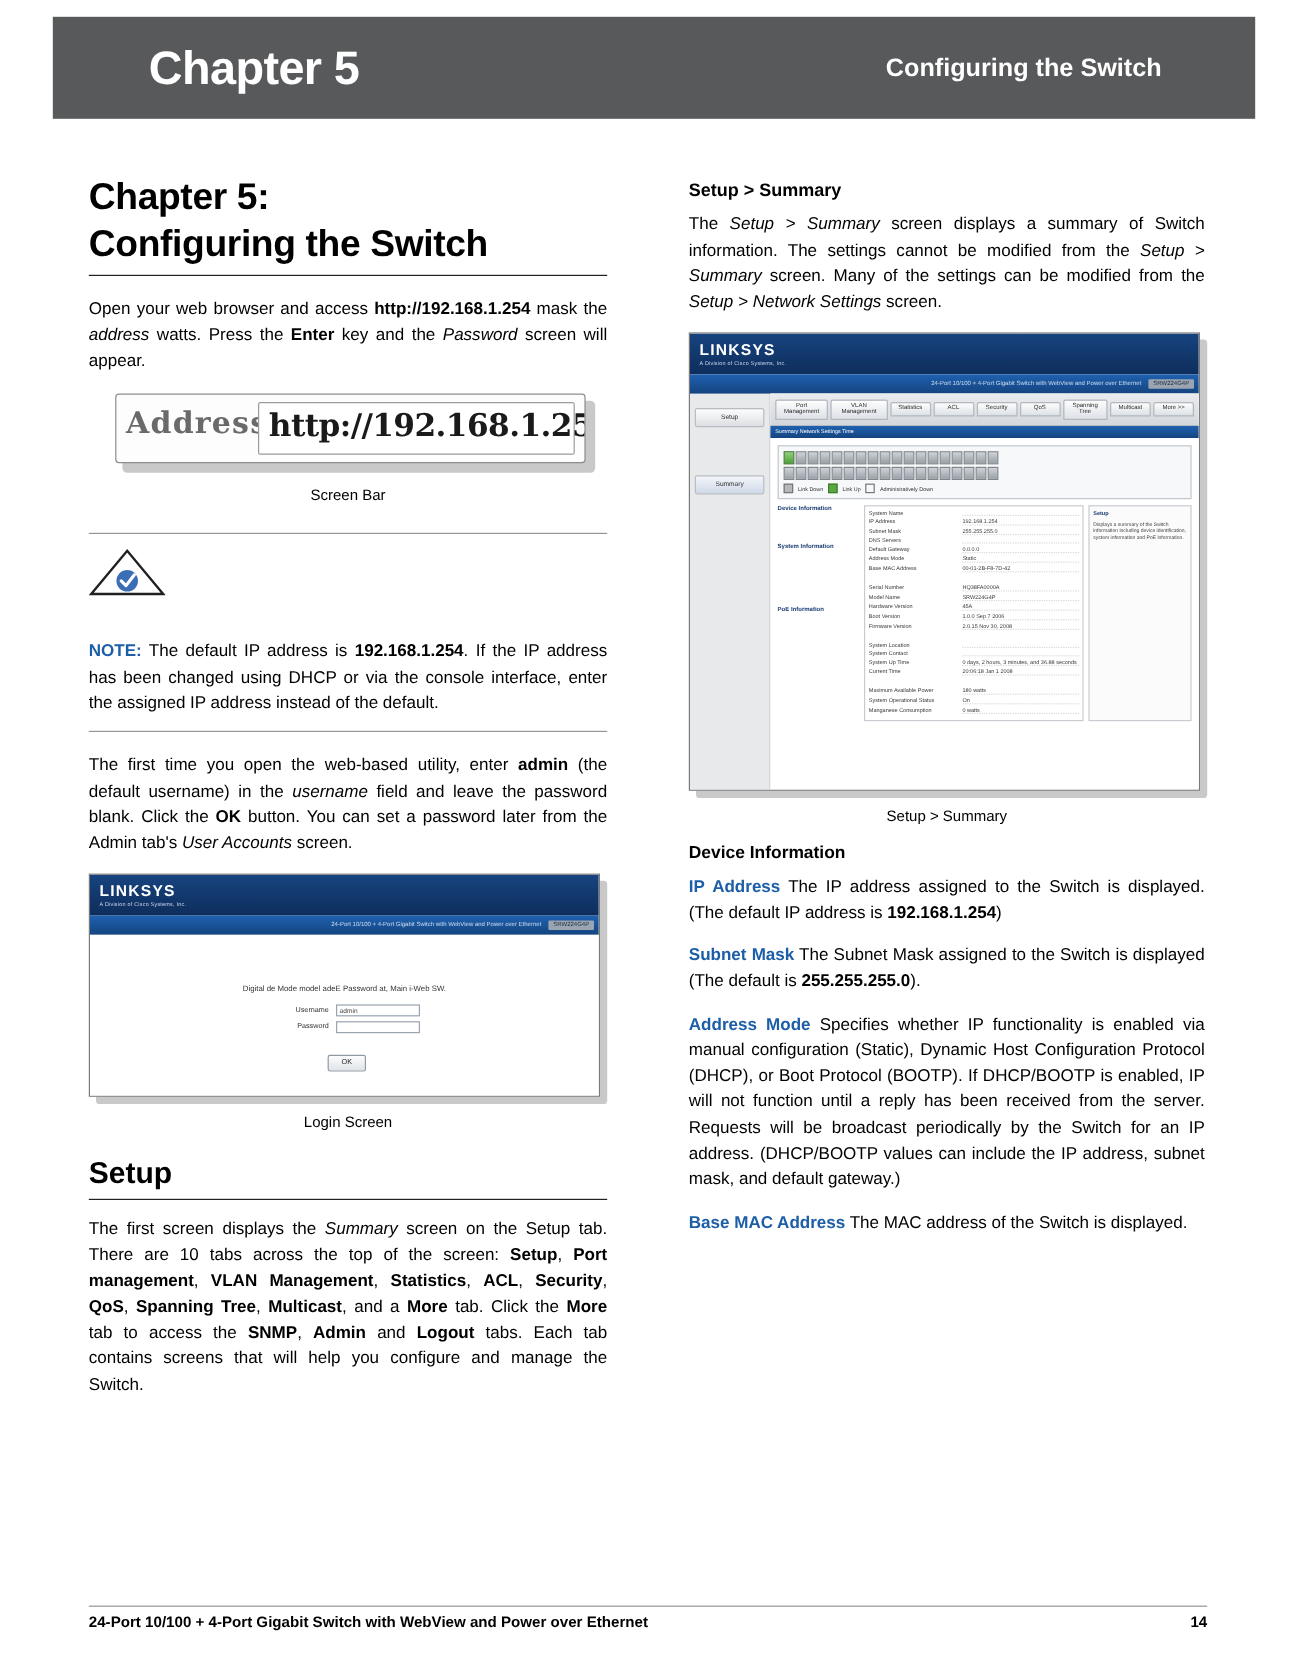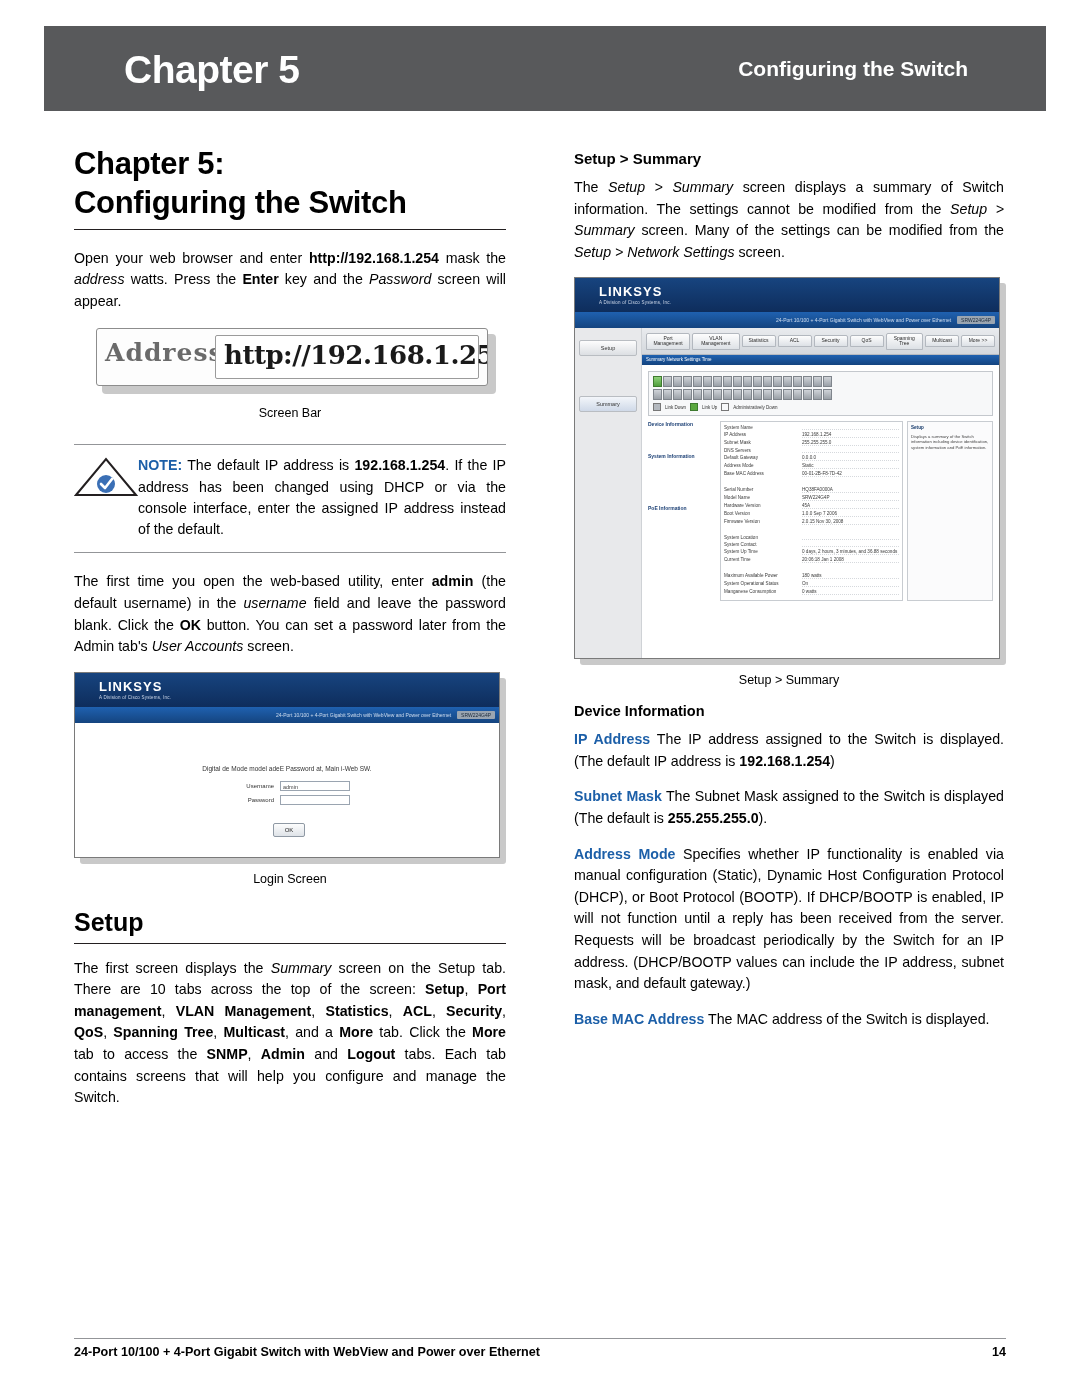--- a/index.html
+++ b/index.html
@@ -12,21 +12,21 @@
     height: 1397px;
     font-family: "Liberation Sans", sans-serif;
     color: #000;
     position: relative;
     overflow: hidden;
   }
 
   
   .header {
     position: absolute;
-    top: 16px; left: 0;
+    top: 4px; left: 0;
     width: 956px;
     height: 108px;
   }
   .header-bar {
     position: absolute;
     top: 10px; left: 44px;
     width: 1002px;
     height: 85px;
     background: #58595b;
   }
@@ -170,21 +170,23 @@
   
   .note {
     position: relative;
     margin: 24px 0 18px 0;
     padding: 10px 0 12px 0;
     border-top: 1px solid #939598;
     border-bottom: 1px solid #939598;
   }
   .note-inner {
     display: flex;
+    gap: 12px;
     align-items: flex-start;
+    flex-direction: column;
   }
   .note-icon {
     width: 64px;
     flex: 0 0 64px;
     padding-top: 2px;
   }
   .note-text {
     font-size: 14.2px;
     line-height: 1.5;
     text-align: justify;
@@ -208,21 +210,21 @@
   }
   .lk-top {
     background: #1b3f74;
     background: linear-gradient(#17447f, #0e2d5c);
     color: #fff;
     height: 34px;
     position: relative;
   }
   .lk-logo {
     position: absolute;
-    left: 24px; top: 6px;
+    left: 8px; top: 6px;
     font-size: 13px;
     font-weight: bold;
     letter-spacing: 1px;
     color: #fff;
   }
   .lk-logo small {
     display: block;
     font-size: 4.5px;
     font-weight: normal;
     letter-spacing: 0.2px;
@@ -474,21 +476,21 @@
 </div>
 
 <div class="col-left">
 
   <h1 class="chapter-title">
     <span>Chapter 5:</span><br>
     <span>Configuring the Switch</span>
   </h1>
   <div class="rule"></div>
 
-  <p class="body"><span>Open your web browser and enter </span><span class="b">http://192.168.1.254</span><span> mask the </span><span class="i">address</span><span> watts. Press the </span><span class="b">Enter</span><span> key and the </span><span class="i">Password</span><span> screen will appear.</span></p>
+  <p class="body"><span>Open your web browser and access </span><span class="b">http://192.168.1.254</span><span> mask the </span><span class="i">address</span><span> watts. Press the </span><span class="b">Enter</span><span> key and the </span><span class="i">Password</span><span> screen will appear.</span></p>
 
   <div class="addr-figure">
     <div class="addr-shadow"></div>
     <div class="addr-box">
       <div class="addr-label">Address</div>
       <div class="addr-input">
         <div class="addr-text">http://192.168.1.254</div>
       </div>
     </div>
   </div>

